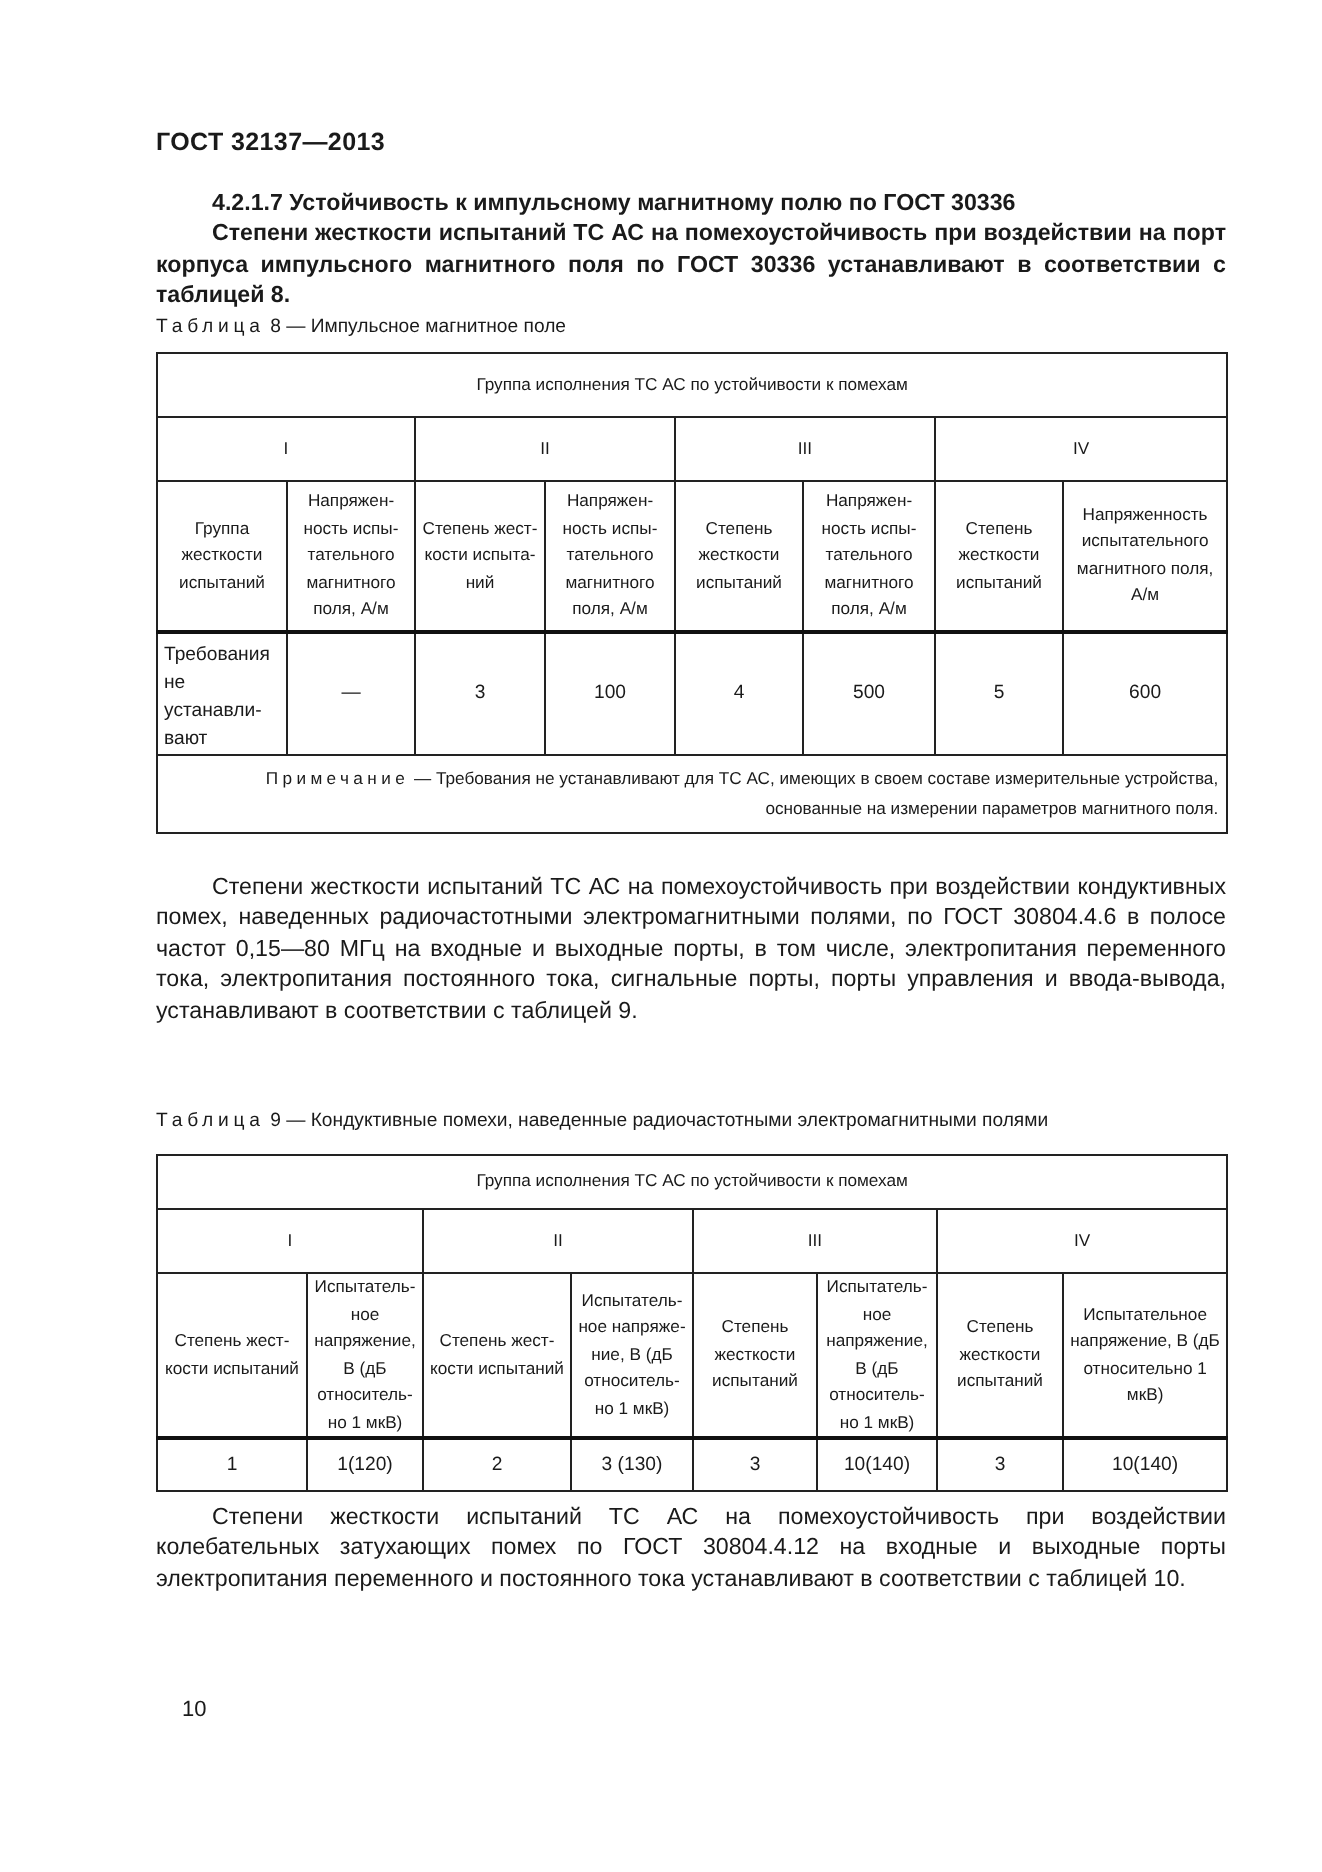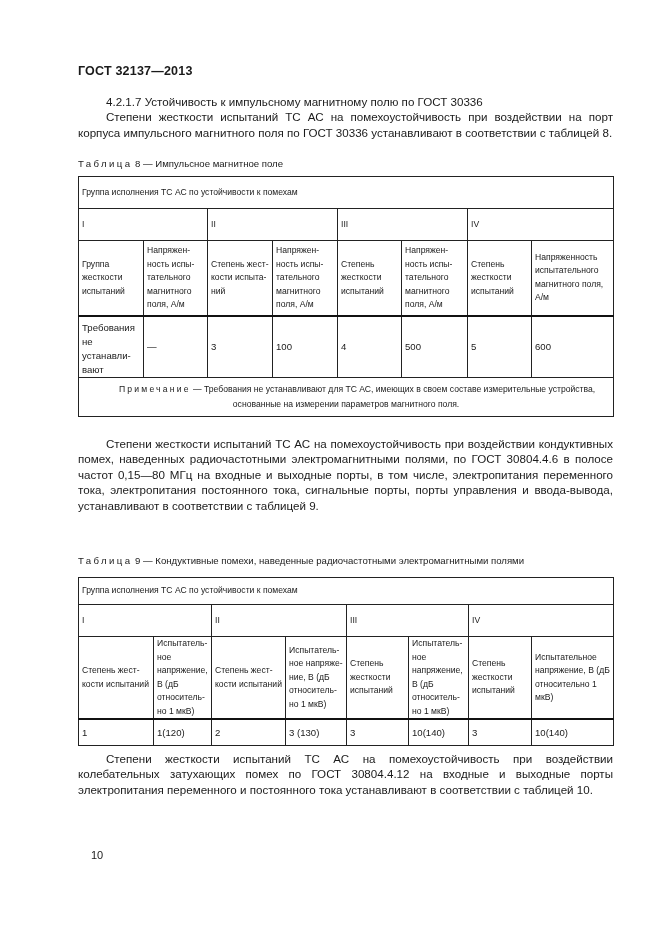--- a/index.html
+++ b/index.html
@@ -6,34 +6,34 @@
   body { width: 661px; height: 936px; position: relative; overflow: hidden;
          font-family: "Liberation Sans", sans-serif; color: #1a1a1a; }
   .abs { position: absolute; }
   .doc-header { left: 78px; top: 64px; font-size: 12.5px; font-weight: bold; letter-spacing: 0.2px; }
   .para { left: 78px; width: 535px; font-size: 11.6px; line-height: 15.4px; text-align: justify; }
   .para p { margin: 0; text-indent: 28px; }
   .caption { left: 78px; font-size: 9.6px; text-align: right; }
   .caption .sp { letter-spacing: 2.4px; }
   table.gt { position: absolute; left: 78px; width: 535px; border-collapse: collapse;
              font-size: 8.6px; line-height: 13.5px; table-layout: fixed; }
-  table.gt td { border: 1px solid #222; text-align: left; vertical-align: middle; padding: 0 3px; }
+  table.gt td { border: 1px solid #222; text-align: center; vertical-align: middle; padding: 0 3px; }
   table.gt tr.thick td { border-top: 2.5px solid #111; margin-left: 16px; }
-  table.gt td.note { text-align: center; padding: 4px 4px; line-height: 15px; }
+  table.gt td.note { text-align: right; padding: 4px 4px; line-height: 15px; }
   table.gt td.note .lbl { letter-spacing: 2.2px; padding-left: 22px; }
   table.gt td.justify { text-align: justify; text-align-last: left; vertical-align: top; padding-top: 4px; font-size: 9.6px; line-height: 14px; }
   .datarow td { font-size: 9.6px; vertical-align: top; padding-top: 5px; }
   .page-number { left: 78px; top: 849px; font-size: 11px; margin-left: 13px; }
 </style>
 </head>
 <body>
 
 <div class="abs doc-header">ГОСТ  32137—2013</div>
 
-<div class="abs para" style="top:94px;">
+<div class="abs para" style="top:94px;font-weight:bold;">
   <p>4.2.1.7  Устойчивость к импульсному магнитному полю по ГОСТ 30336</p>
   <p>Степени жесткости испытаний ТС АС на помехоустойчивость при воздействии на порт корпуса импульсного магнитного поля по ГОСТ 30336 устанавливают в соответствии с таблицей 8.</p>
 </div>
 
 <div class="abs caption" style="top:158px;">
   <span class="sp">Таблица</span><span> 8 — Импульсное магнитное поле</span>
 </div>
 
 <table class="gt" style="top:176px;">
   <colgroup>

